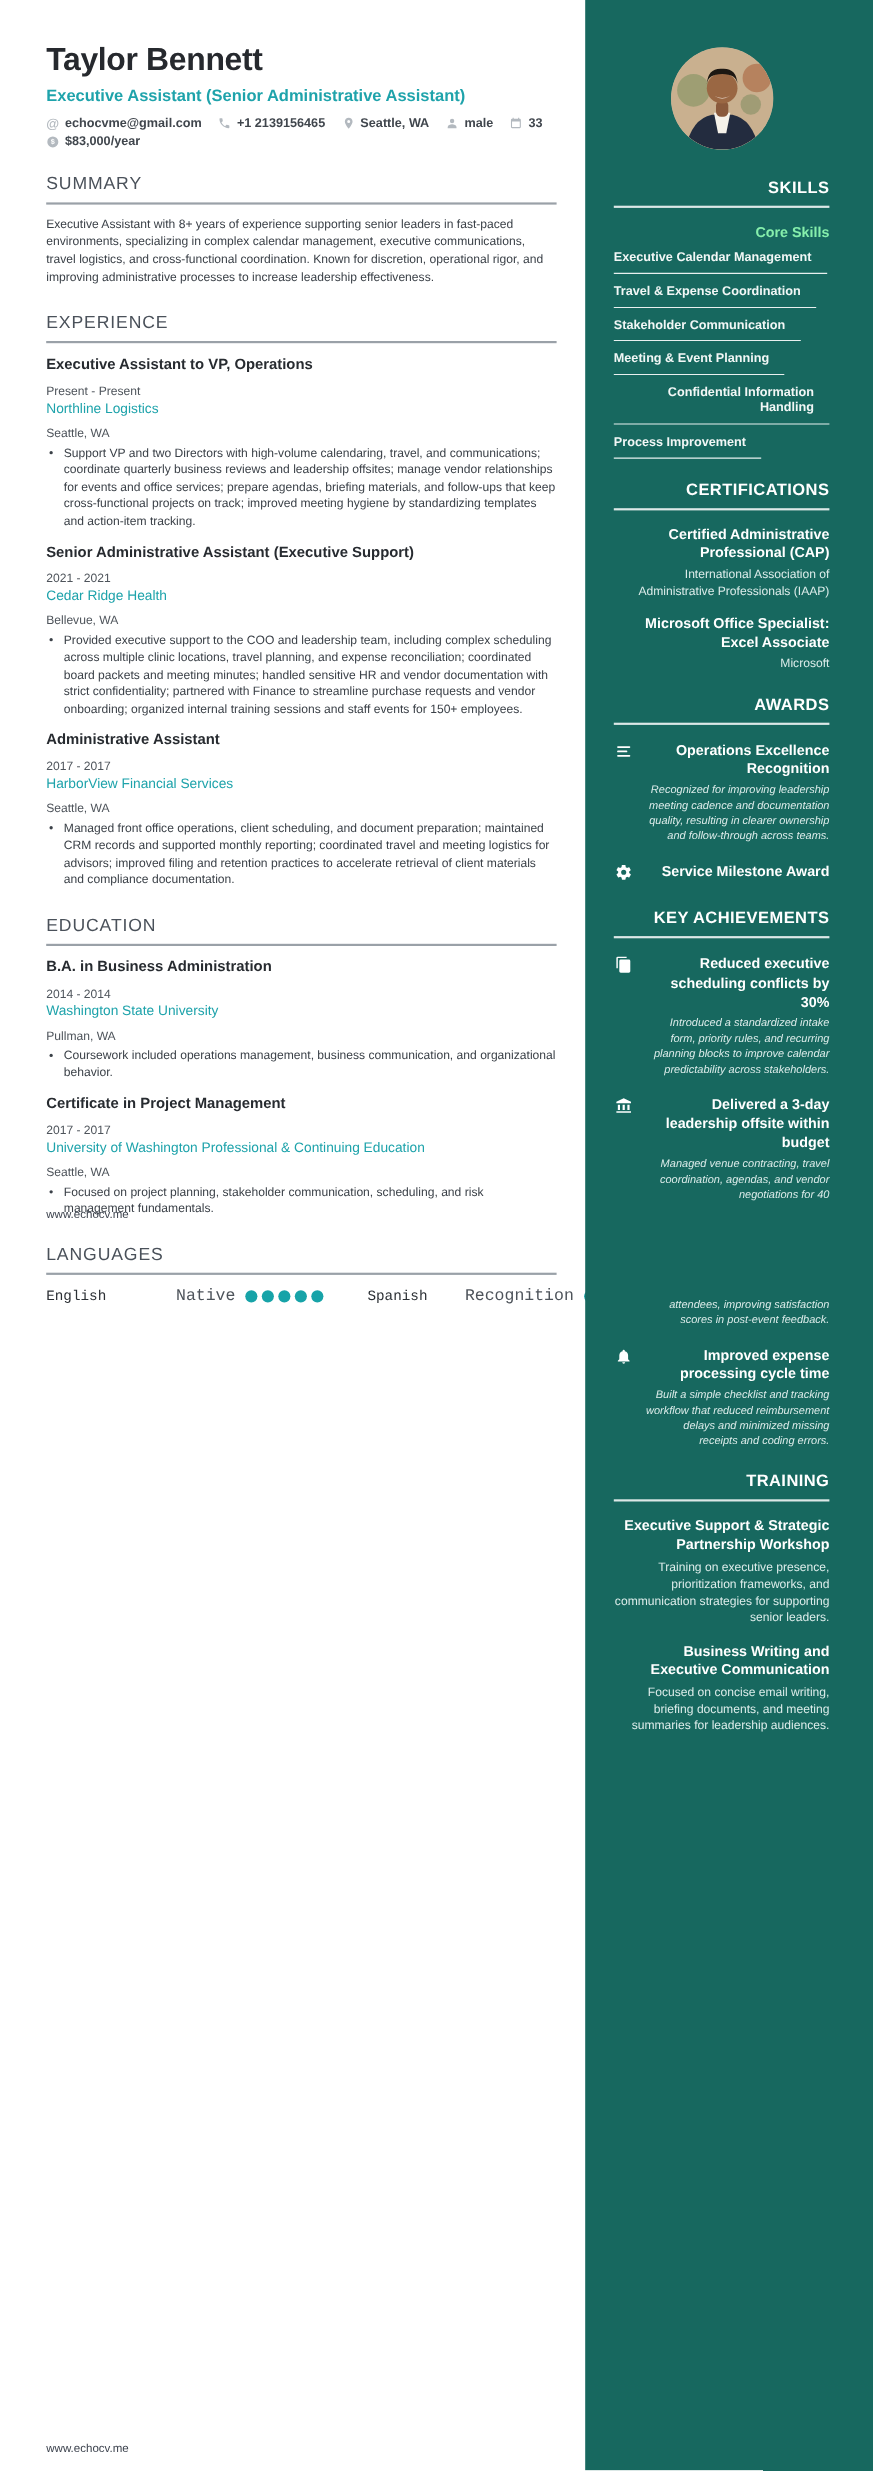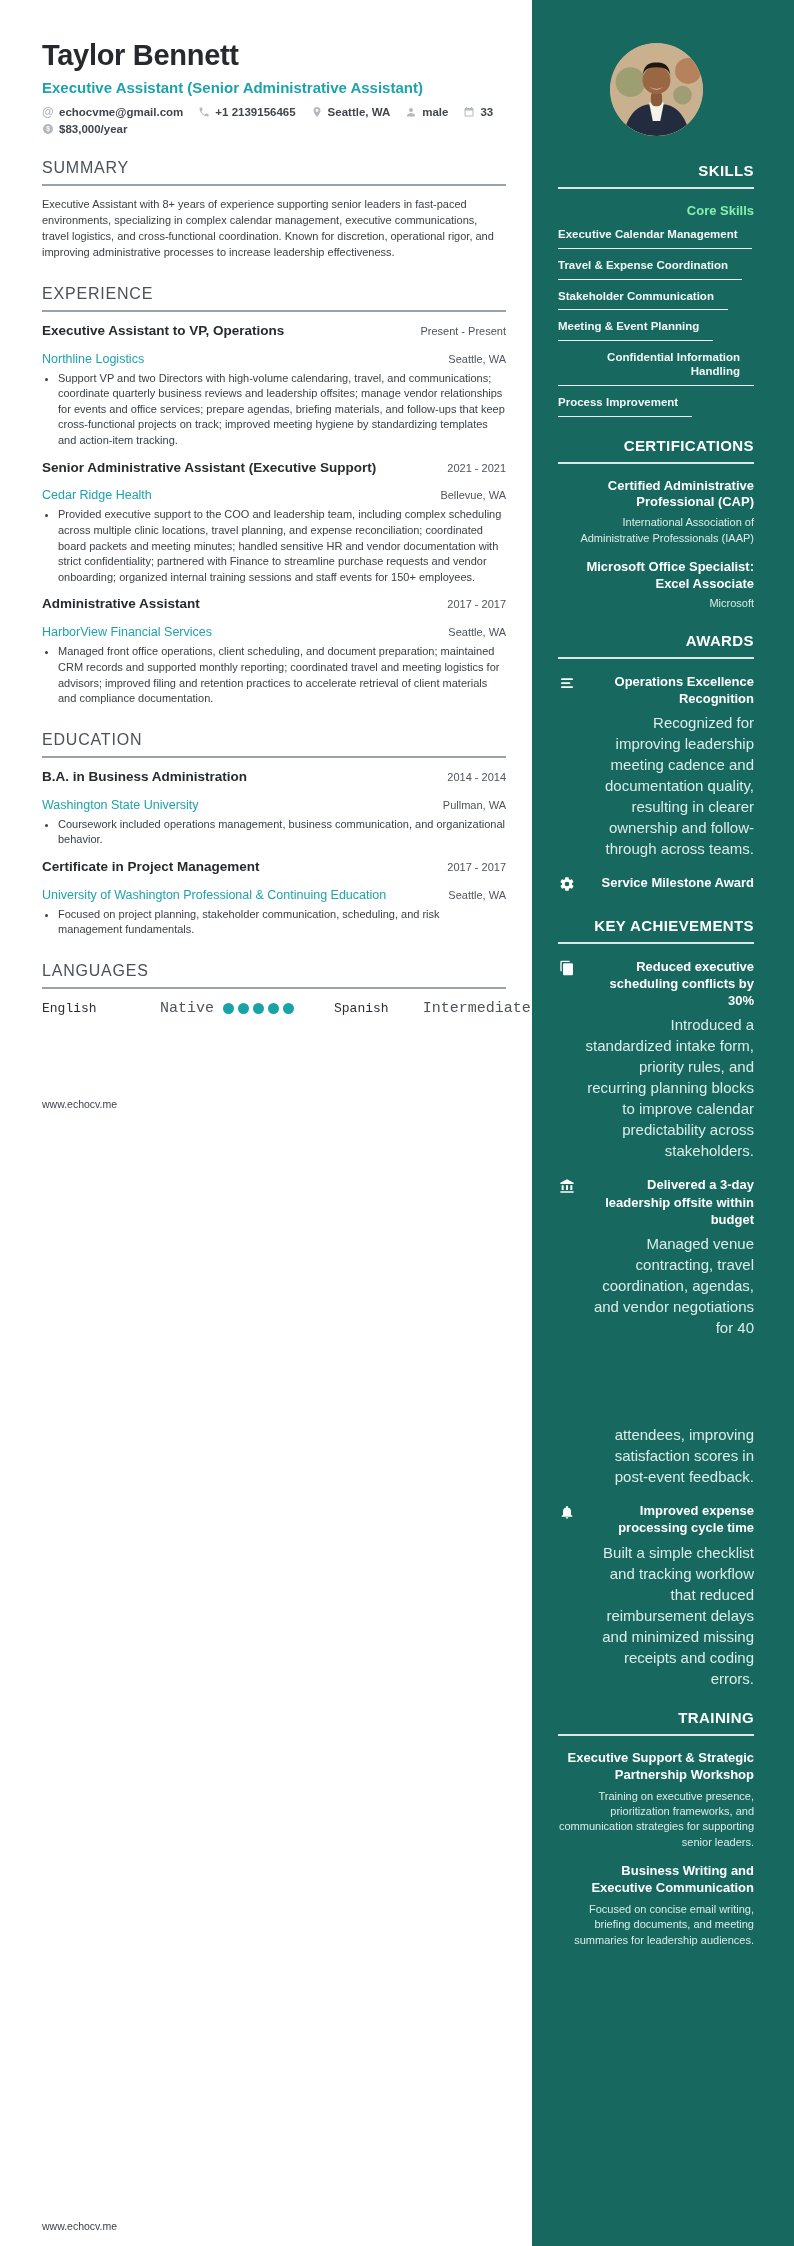--- a/index.html
+++ b/index.html
@@ -17,24 +17,24 @@
   .cicon{color:#b3b9bf;width:12px;height:12px;display:inline-flex;flex:none;}
   .cicon svg{width:12px;height:12px;fill:#b3b9bf;}
   .at-glyph{font-size:12px;font-weight:700;color:#b3b9bf;line-height:1;}
 
   .m-section{margin-top:24px;}
   .m-heading{font-size:16px;font-weight:400;color:#4a515a;letter-spacing:.8px;}
   .m-rule{height:2px;background:#9aa1a8;margin:7px 0 11px 0;border:none;}
   .summary-text{font-size:11px;line-height:1.45;color:#3b4148;}
 
   .job{margin-bottom:11px;}
-  .row-split{display:flex;justify-content:space-between;align-items:baseline;gap:10px;}
+  .row-split{display:flex;justify-content:space-between;align-items:baseline;gap:10px;flex-direction:column;}
   .job-title{font-size:13.5px;font-weight:700;color:#272b30;line-height:1.25;}
   .job-dates{font-size:11px;color:#4e545b;white-space:nowrap;}
-  .job-co{font-size:12.5px;font-weight:500;color:#1ea3ab;margin-top:12px;cursor:pointer;}
+  .job-co{font-size:12.5px;font-weight:500;color:#1ea3ab;margin-top:2px;cursor:pointer;}
   .job-loc{font-size:11px;color:#4e545b;white-space:nowrap;}
   ul.bullets{margin:5px 0 0 0;padding-left:16px;}
   ul.bullets li{font-size:11px;line-height:1.42;color:#3b4148;}
 
   .lang-row{display:flex;align-items:center;margin-top:4px;font-family:Liberation Mono, monospace;}
   .lang-name{font-size:13px;color:#2b2f34;width:118px;flex:none;}
   .lang-name.second{width:auto;margin-right:34px;}
   .lang-level{font-size:15px;color:#4e545b;margin-right:9px;white-space:nowrap;}
   .dots{display:flex;gap:4px;margin-right:40px;}
   .dots:last-child{margin-right:0;}
@@ -59,21 +59,21 @@
   .skill-item{font-size:11.5px;font-weight:700;color:#f2f7f6;display:table;
               padding:0 14px 6px 0;border-bottom:1.6px solid rgba(255,255,255,.9);
               margin-bottom:10px;line-height:1.2;}
   .cert-name{font-size:13px;font-weight:700;color:#ffffff;line-height:1.3;margin-bottom:4px;}
   .cert-issuer{font-size:11px;color:#dcecea;line-height:1.38;margin-bottom:13px;}
   .icon-item{display:flex;gap:10px;margin-bottom:15px;}
   .icon-cell{width:17px;flex:none;padding-top:2px;}
   .icon-cell svg{width:16px;height:16px;fill:#ffffff;}
   .icon-body{flex:1;}
   .icon-title{font-size:13px;font-weight:700;color:#ffffff;line-height:1.33;margin-bottom:5px;}
-  .icon-desc{font-size:15px;color:#dcecea;line-height:1.4;}
+  .icon-desc{font-size:10px;color:#dcecea;line-height:1.4;font-style:italic;}
   .pagebreak-gap{height:86px;}
   .training-name{font-size:13px;font-weight:700;color:#ffffff;line-height:1.3;margin-bottom:5px;}
   .training-desc{font-size:11px;color:#dcecea;line-height:1.4;margin-bottom:13px;}
 </style>
 </head>
 <body>
 
 <div class="page">
 
   <div class="main">
@@ -222,21 +222,21 @@
         <span class="lang-name">English</span>
         <span class="lang-level">Native</span>
         <span class="dots">
             <span class="dot filled"></span>
             <span class="dot filled"></span>
             <span class="dot filled"></span>
             <span class="dot filled"></span>
             <span class="dot filled"></span>
           </span>
         <span class="lang-name second">Spanish</span>
-        <span class="lang-level">Intermediate</span>
+        <span class="lang-level">Recognition</span>
         <span class="dots">
             <span class="dot filled"></span>
             <span class="dot filled"></span>
             <span class="dot empty"></span>
             <span class="dot empty"></span>
             <span class="dot empty"></span>
           </span>
       </div>
     </div>
 

